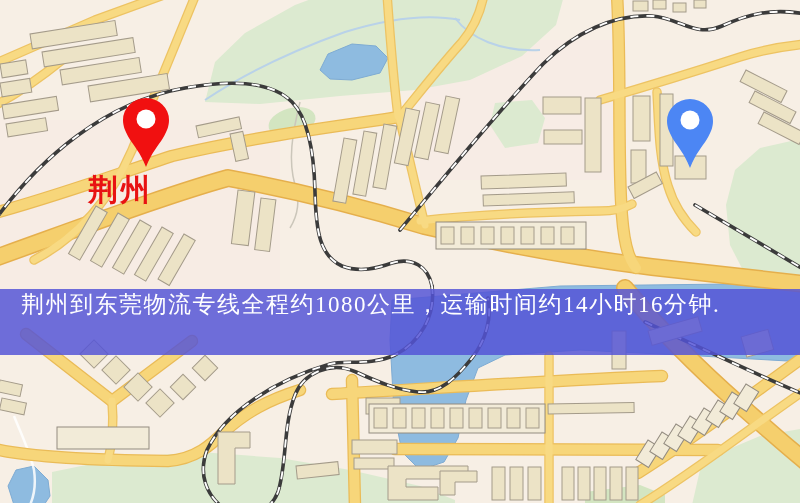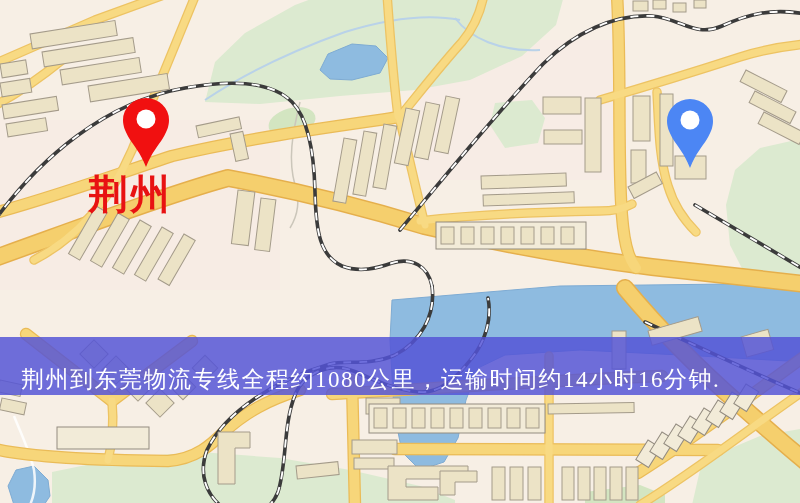--- a/index.html
+++ b/index.html
@@ -21,25 +21,25 @@
   .prk2{fill:#d3e5c2;stroke:none;}
   .wtr{fill:#8fbbdf;stroke:#7fabd2;stroke-width:1;}
   .riv{fill:none;stroke:#b9d2e8;stroke-width:2;}
   .riv2{fill:none;stroke:#cbc6ba;stroke-width:1.5;}
   .riv3{fill:none;stroke:#ffffff;stroke-width:2.5;opacity:.85;}
   .b{fill:#ece3c7;stroke:#a49b8a;stroke-width:1;}
   .b2{fill:#f2ebd8;stroke:#938c80;stroke-width:1;}
   .tint{opacity:.5;}
   
   .city-label{position:absolute;font-family:"Liberation Serif",serif;
-      font-size:40px;font-weight:700;line-height:1.05;letter-spacing:2px;white-space:nowrap;}
+      font-size:30px;font-weight:700;line-height:1.05;letter-spacing:2px;white-space:nowrap;}
   .origin-label{left:88px;top:174px;color:#e81212;}
   .dest-label{left:643px;top:175px;color:#2335d6;}
-  .banner{position:absolute;left:0;top:289px;width:800px;height:58px;
-      background:rgba(83,83,215,.84);display:flex;align-items:flex-end;margin-top:48px;}
+  .banner{position:absolute;left:0;top:289px;width:800px;height:66px;
+      background:rgba(83,83,215,.84);display:flex;align-items:flex-start;}
   .banner-text{color:#ffffff;font-family:"Liberation Serif",serif;font-size:23px;
       letter-spacing:1.5px;padding-left:21px;white-space:nowrap;}
 </style>
 </head>
 <body>
 
 <div class="stage">
 
   <svg class="map-svg" width="800" height="503" viewBox="0 0 800 503" xmlns="http://www.w3.org/2000/svg">
     <defs>

